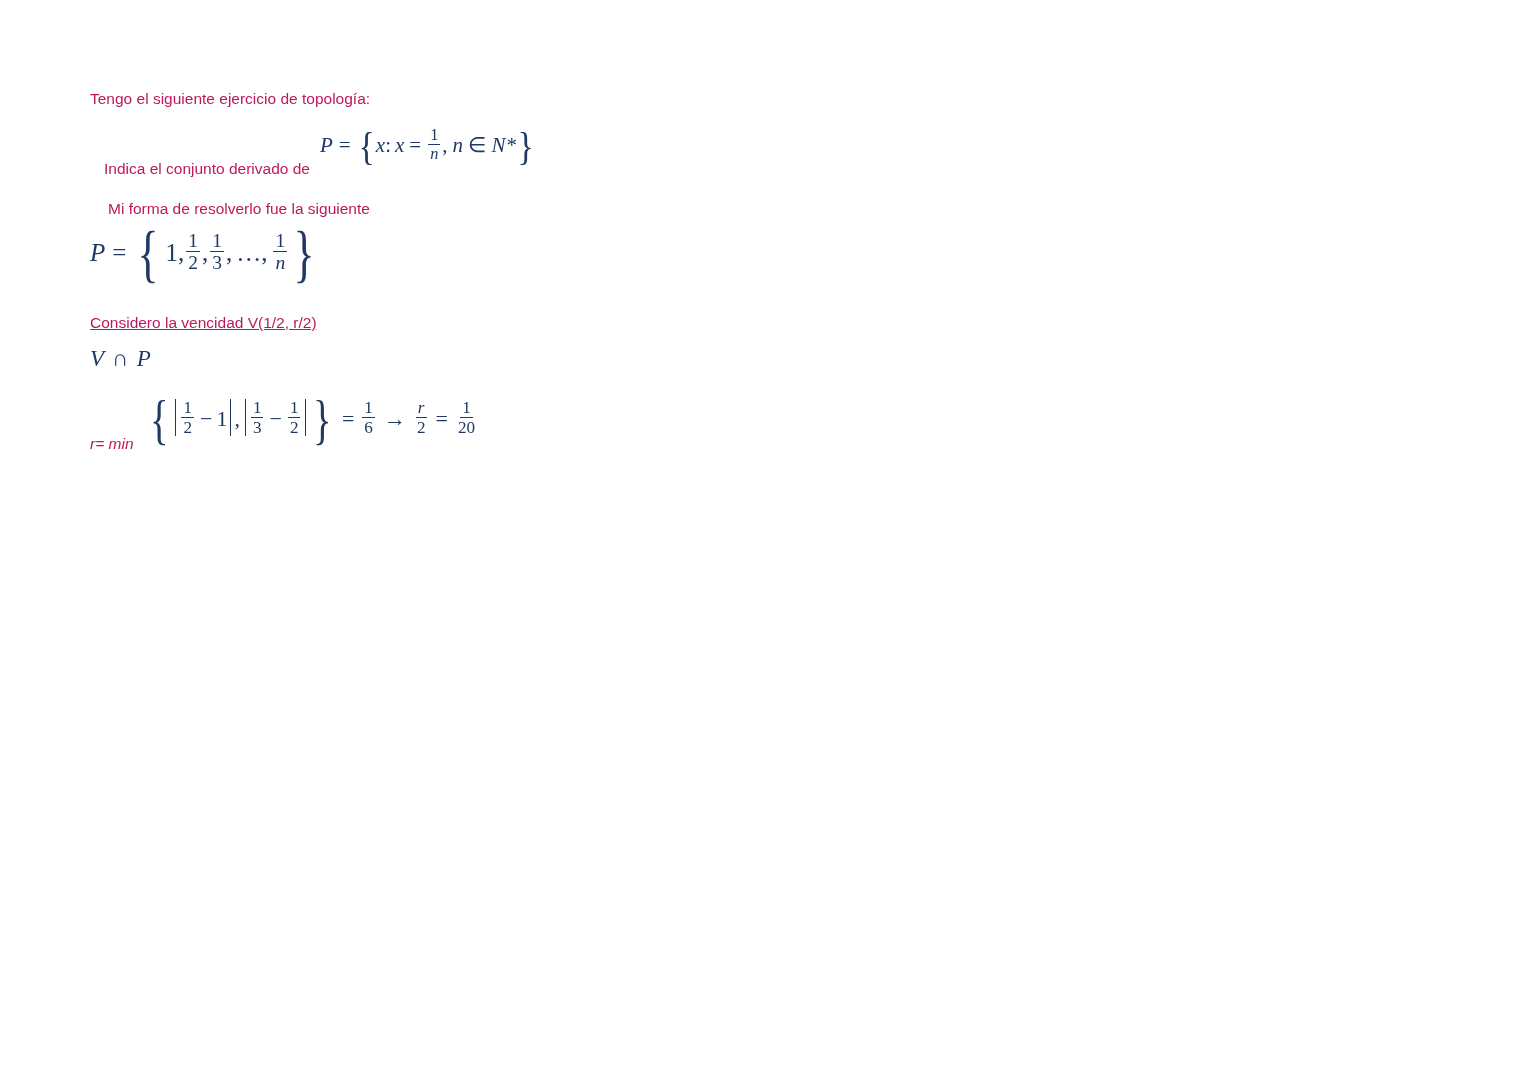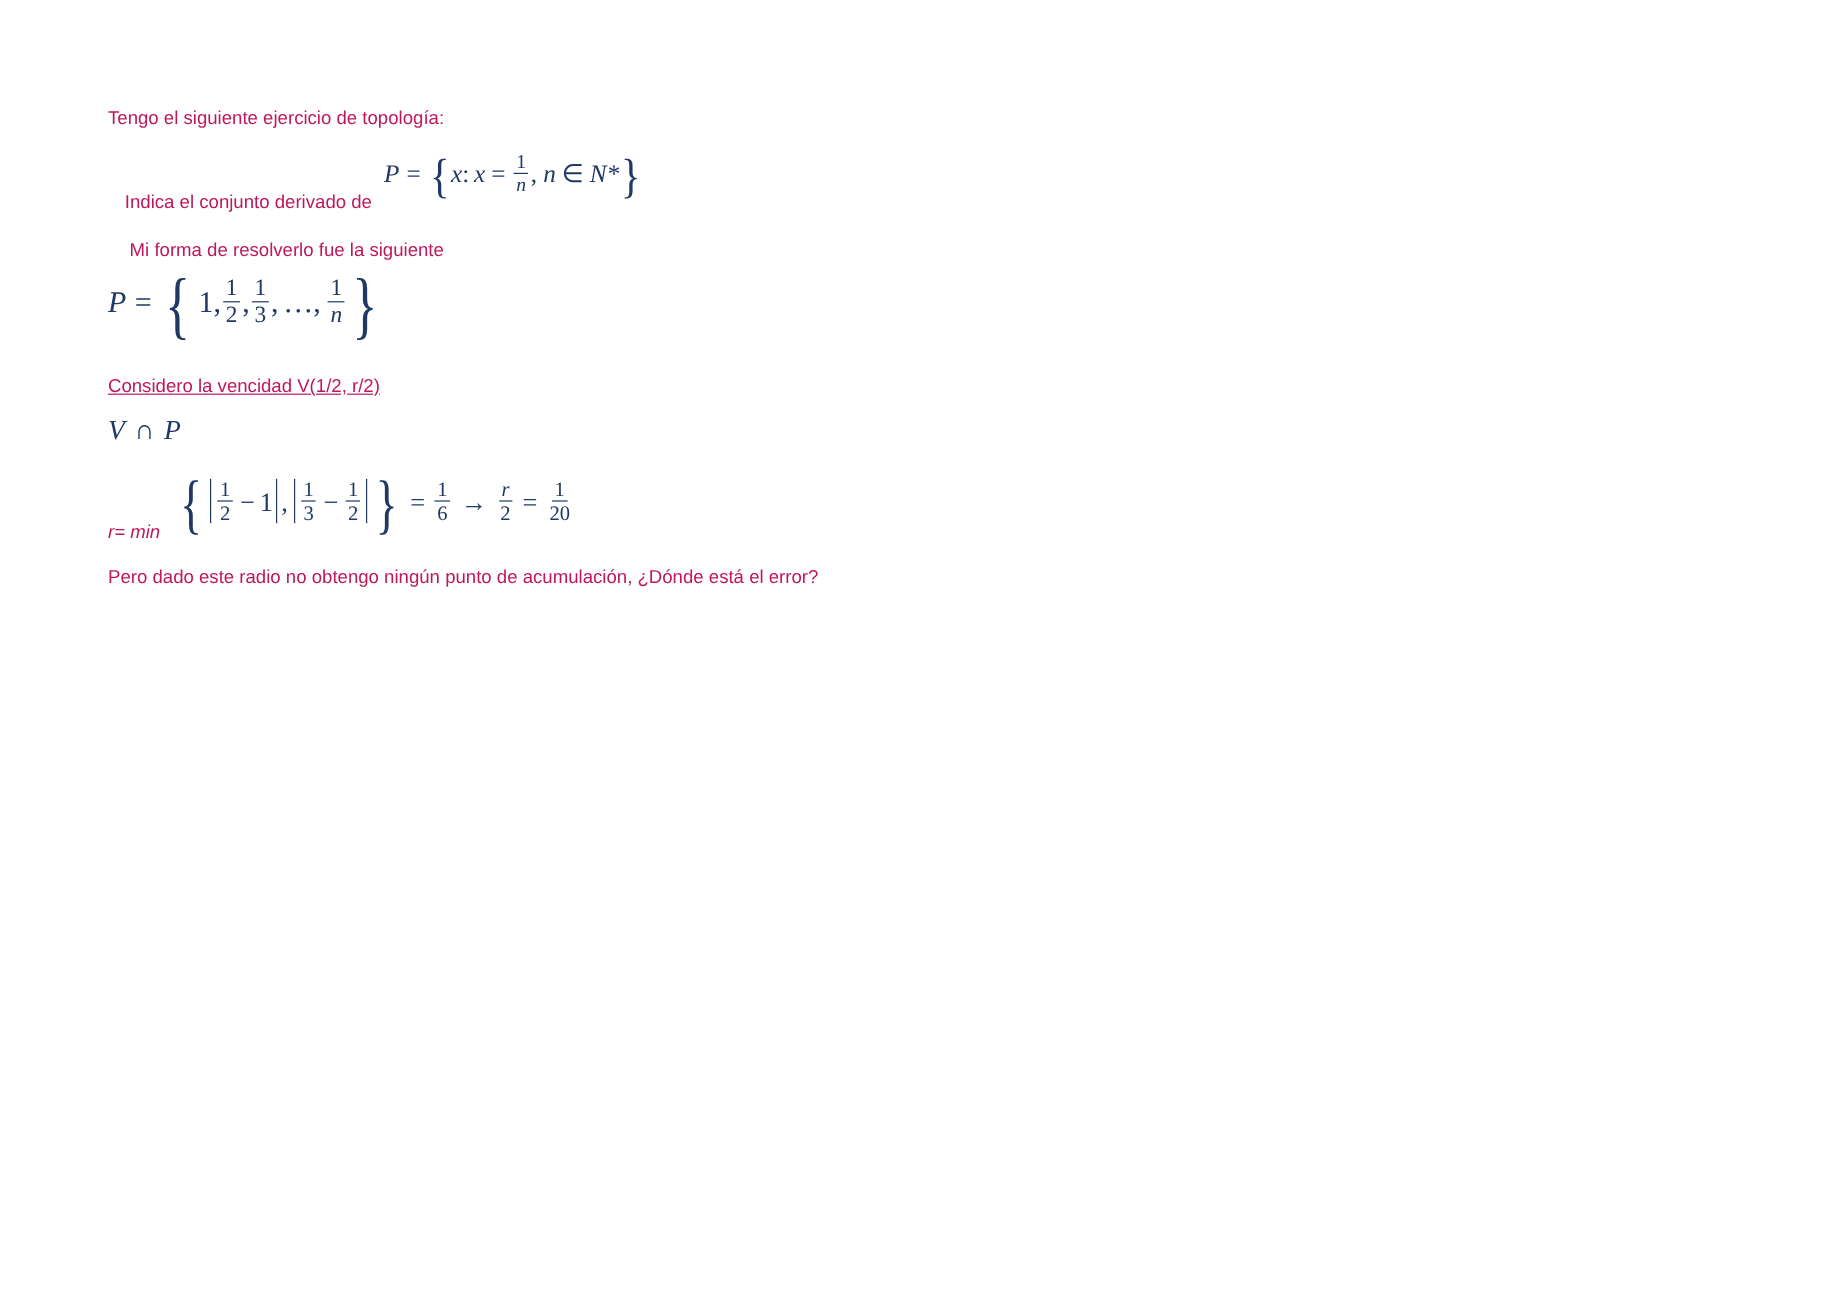--- a/index.html
+++ b/index.html
@@ -208,15 +208,14 @@
       <span style="margin:0 6px">=</span>
       <span class="frac">
         <span class="num">1</span>
         <span class="den">20</span>
       </span>
     </span>
   </div>
 
   <div class="para" id="p5">r= min</div>
 
-  <div class="para" id="p6">Pero dado este radio no obtengo ningún punto de acumulación, ¿Dónde está el error?</div>
 
 </div>
 
 </body></html>

